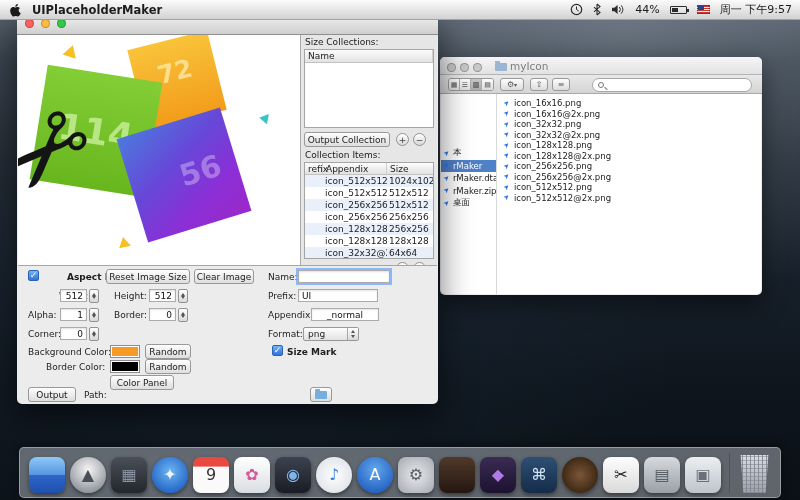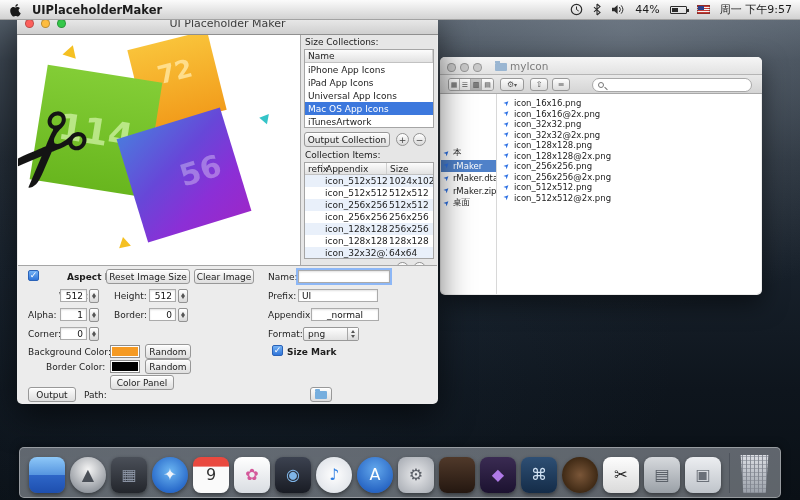--- a/index.html
+++ b/index.html
@@ -308,21 +308,20 @@
           </div>
         </div>
     </div>
   </div>
 
   <div class="win" id="app-win">
     <div class="titlebar">
       <span class="tl" style="left:8px;background:#fc605c;"></span>
       <span class="tl" style="left:24px;background:#fdbc40;"></span>
       <span class="tl" style="left:40px;background:#34c749;"></span>
-      <span class="wtitle">UI Placeholder Maker</span>
     </div>
 
     <div id="preview">
       <div class="tri tri-y1"></div>
       <div class="sq sq-orange">
         <span>72</span>
       </div>
       <div class="sq sq-green">
         <span>114</span>
       </div>
@@ -333,42 +332,20 @@
       <div class="tri tri-y2"></div>
       <div class="scissors">✂</div>
     </div>
 
     <div id="rpanel">
       <span class="plabel" style="top:2px;">Size Collections:</span>
       <div class="ptable" style="top:14px;height:79px;">
         <div class="thead">
           <span style="width:100%;">Name</span>
         </div>
-        <div>
-
-            <div class="sizerow">
-              <span>iPhone App Icons</span>
-            </div>
-
-            <div class="sizerow">
-              <span>iPad App Icons</span>
-            </div>
-
-            <div class="sizerow">
-              <span>Universal App Icons</span>
-            </div>
-
-            <div class="sizerow selected">
-              <span>Mac OS App Icons</span>
-            </div>
-
-            <div class="sizerow">
-              <span>iTunesArtwork</span>
-            </div>
-          </div>
       </div>
       <div class="btn" style="position:absolute;left:3px;top:97px;width:86px;">Output Collection</div>
       <div class="round-btn" style="left:95px;top:98px;">+</div>
       <div class="round-btn" style="left:112px;top:98px;">−</div>
 
       <span class="plabel" style="top:115px;">Collection Items:</span>
       <div class="ptable" style="top:127px;height:97px;">
         <div class="thead ci-h" style="height:12px;">
           <span class="c1">refix</span>
           <span class="c2">Appendix</span>

